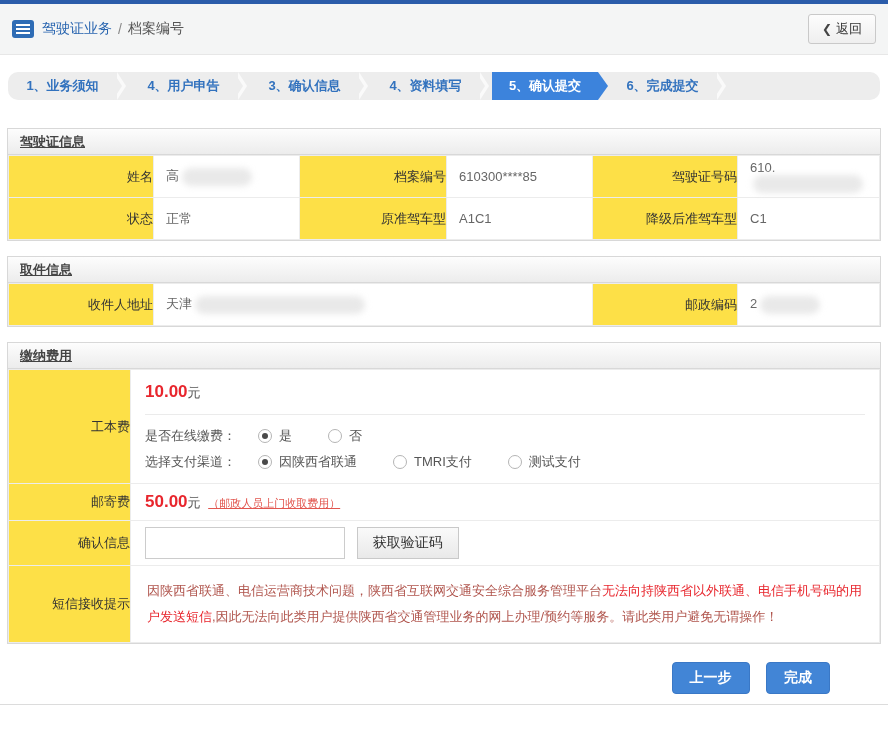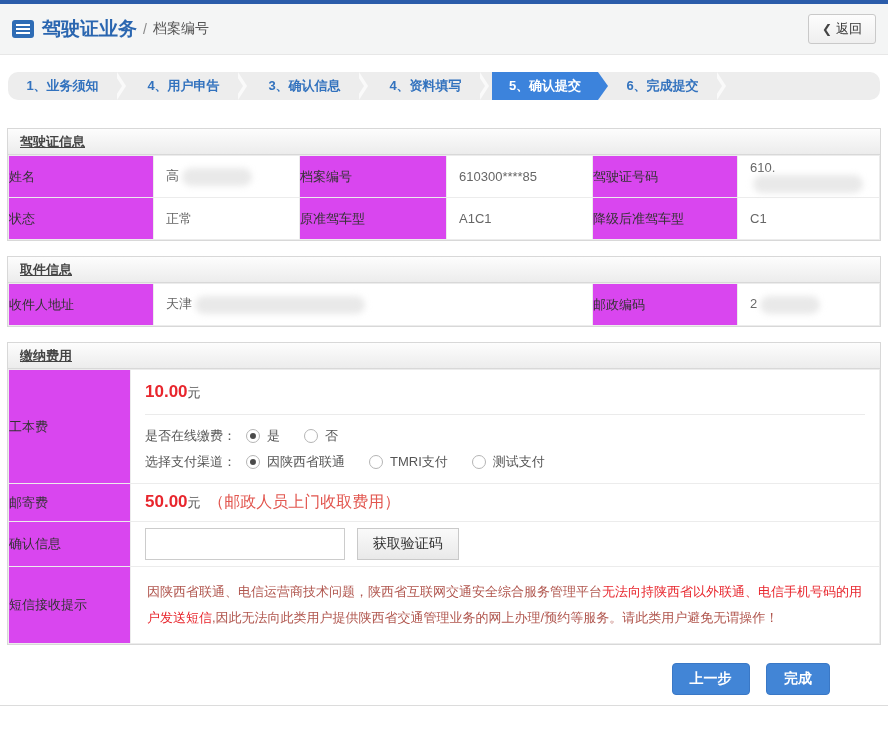--- a/index.html
+++ b/index.html
@@ -12,21 +12,21 @@
     position:relative;
     overflow:hidden;
   }
   .top-bar { height:4px; background:#2b5caa; }
   
   .header {
     height:51px; background:#f4f5f5; border-bottom:1px solid #e7e7e7;
     display:flex; align-items:center; padding:0 12px;
   }
   .header .list-ic { width:22px; height:18px; margin-right:8px; }
-  .crumb-title { font-size:19px; font-weight:bold; color:#2a66b0; }
+  .crumb-title { font-size:14px; font-weight:normal; color:#2a66b0; }
   .crumb-sep { color:#888; margin:0 6px; font-size:14px; }
   .crumb-sub { font-size:14px; color:#555; }
   .back-btn {
     margin-left:auto; display:inline-flex; align-items:center; gap:4px;
     background:linear-gradient(#fdfdfd,#efefef); border:1px solid #c9c9c9;
     border-radius:3px; padding:5px 13px; font-size:13px; color:#333; cursor:pointer;
     font-family:inherit;
   }
   .back-btn .chev { font-size:12px; font-weight:bold; color:#444; }
   
@@ -56,48 +56,48 @@
   
   .section { margin:28px 7px 0; border:1px solid #d8d8d8; }
   .section + .section { margin-top:15px; }
   .section-head {
     height:26px; line-height:26px; padding-left:12px;
     background:linear-gradient(#fdfdfd,#ececec); border-bottom:1px solid #d8d8d8;
     font-size:13px; font-weight:bold; color:#444;text-decoration:underline;
   }
   table.grid { width:100%; border-collapse:collapse; table-layout:fixed; }
   table.grid td { height:42px; font-size:13px; border:1px solid #ececec; }
-  td.lbl { background:#d946ef; color:#333; text-align:left; padding-right:10px; }
+  td.lbl { background:#fde047; color:#333; text-align:right; }
   td.val { background:#fff; color:#666; text-align:left; padding-left:12px; }
   .redact {
     display:inline-block; height:18px; border-radius:9px; background:#e9e9e9;
     filter:blur(3px); vertical-align:middle; margin-left:3px;
   }
   
   table.pay { width:100%; border-collapse:collapse; table-layout:fixed; }
   table.pay td { font-size:13px; border:1px solid #ececec; vertical-align:middle; }
   table.pay td.lbl { width:122px; }
   .fee-cell { padding:12px 14px; }
   .amount { color:#e8262d; font-size:17px; font-weight:bold; }
   .unit { color:#555; font-size:13px; }
   .fee-divider { border-top:1px solid #ebebeb; margin:12px 0; }
-  .q-row { display:flex; align-items:center; margin-top:8px; color:#555; }
+  .q-row { display:flex; align-items:center; margin-top:8px; color:#555;gap:12px; }
   .q-row:first-of-type { margin-top:0; }
   .q-label { margin-right:10px; }
   .radio-item { display:inline-flex; align-items:center; margin-right:24px; cursor:pointer; color:#555; }
   .radio {
     width:14px; height:14px; border-radius:50%; border:1px solid #b5b5b5;
     background:#fff; display:inline-block; position:relative; margin-right:7px; flex:none;
   }
   .radio.checked::after {
     content:""; position:absolute; left:3px; top:3px; width:6px; height:6px;
     border-radius:50%; background:#4a4a4a;
   }
   .postage-cell { padding:8px 14px; height:37px; }
-  .postage-note { color:#e2564f; font-size:16px; margin-left:4px; }
+  .postage-note { color:#e2564f; font-size:11px; margin-left:4px;text-decoration:underline; }
   .captcha-cell { padding:6px 14px; height:44px; }
   .captcha-input {
     width:200px; height:32px; border:1px solid #ccc; background:#fff;
     font-size:14px; padding:0 8px; vertical-align:middle; font-family:inherit;
   }
   .code-btn {
     height:32px; margin-left:8px; padding:0 15px; vertical-align:middle;
     background:linear-gradient(#fafafa,#e9e9e9); border:1px solid #c9c9c9;
     font-size:14px; color:#333; cursor:pointer; font-family:inherit;
   }

